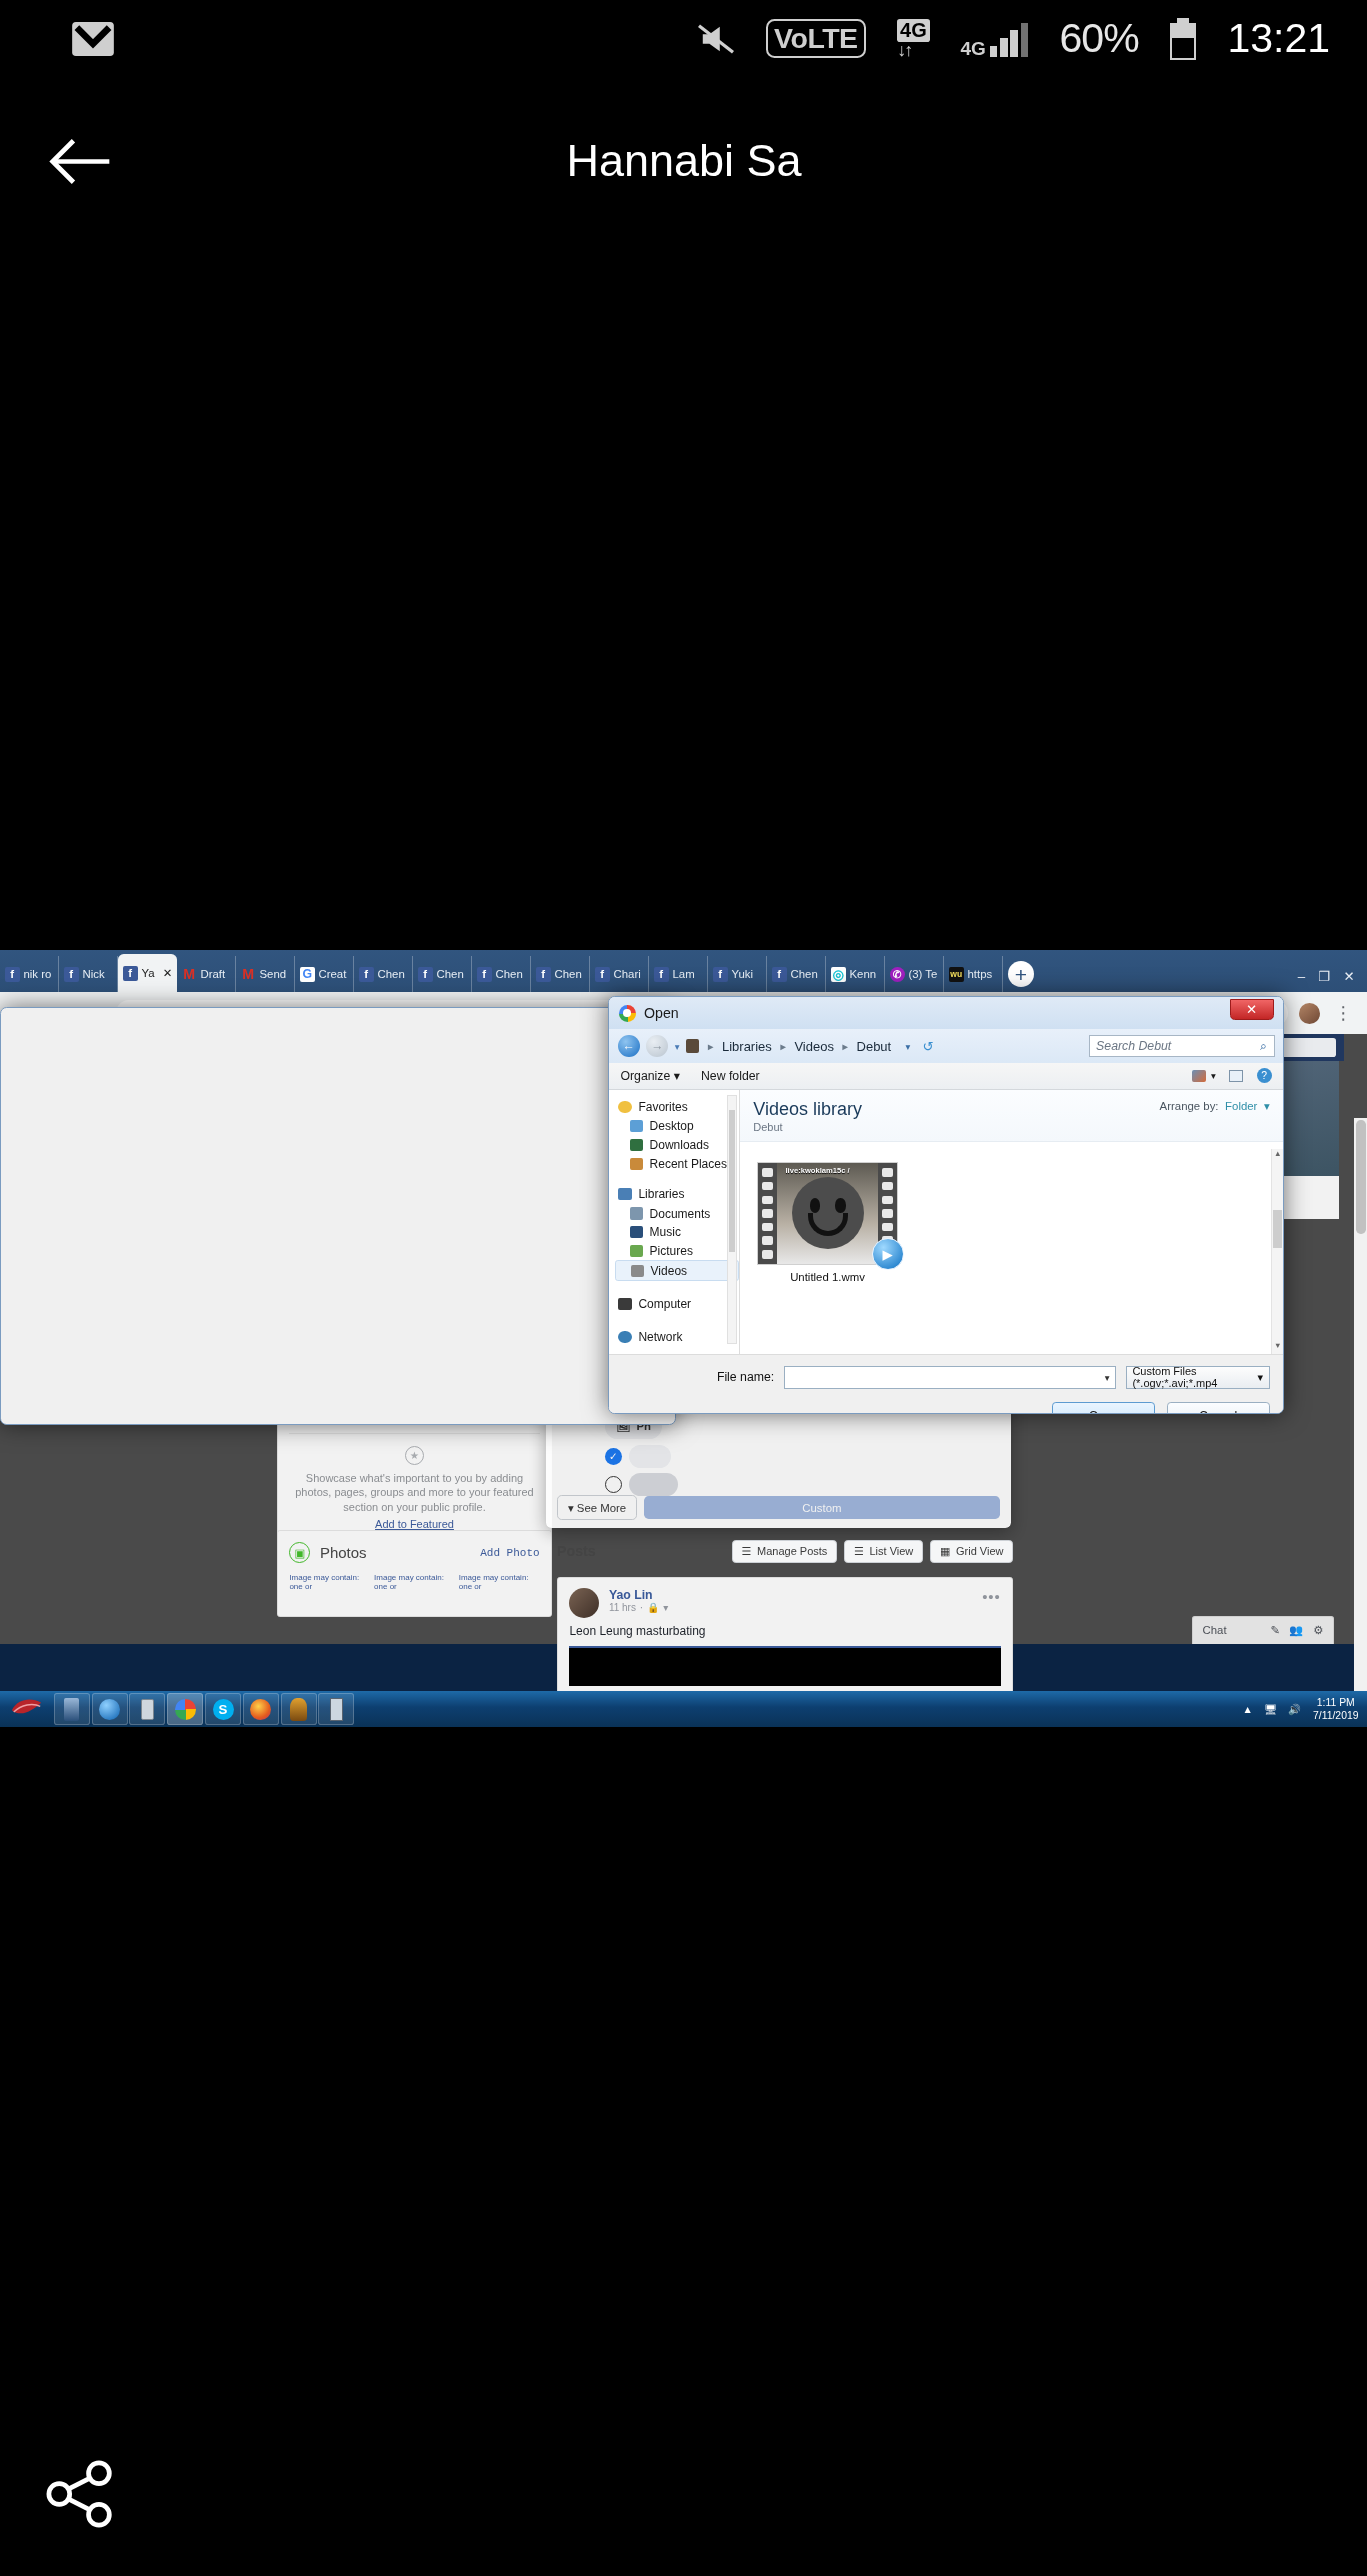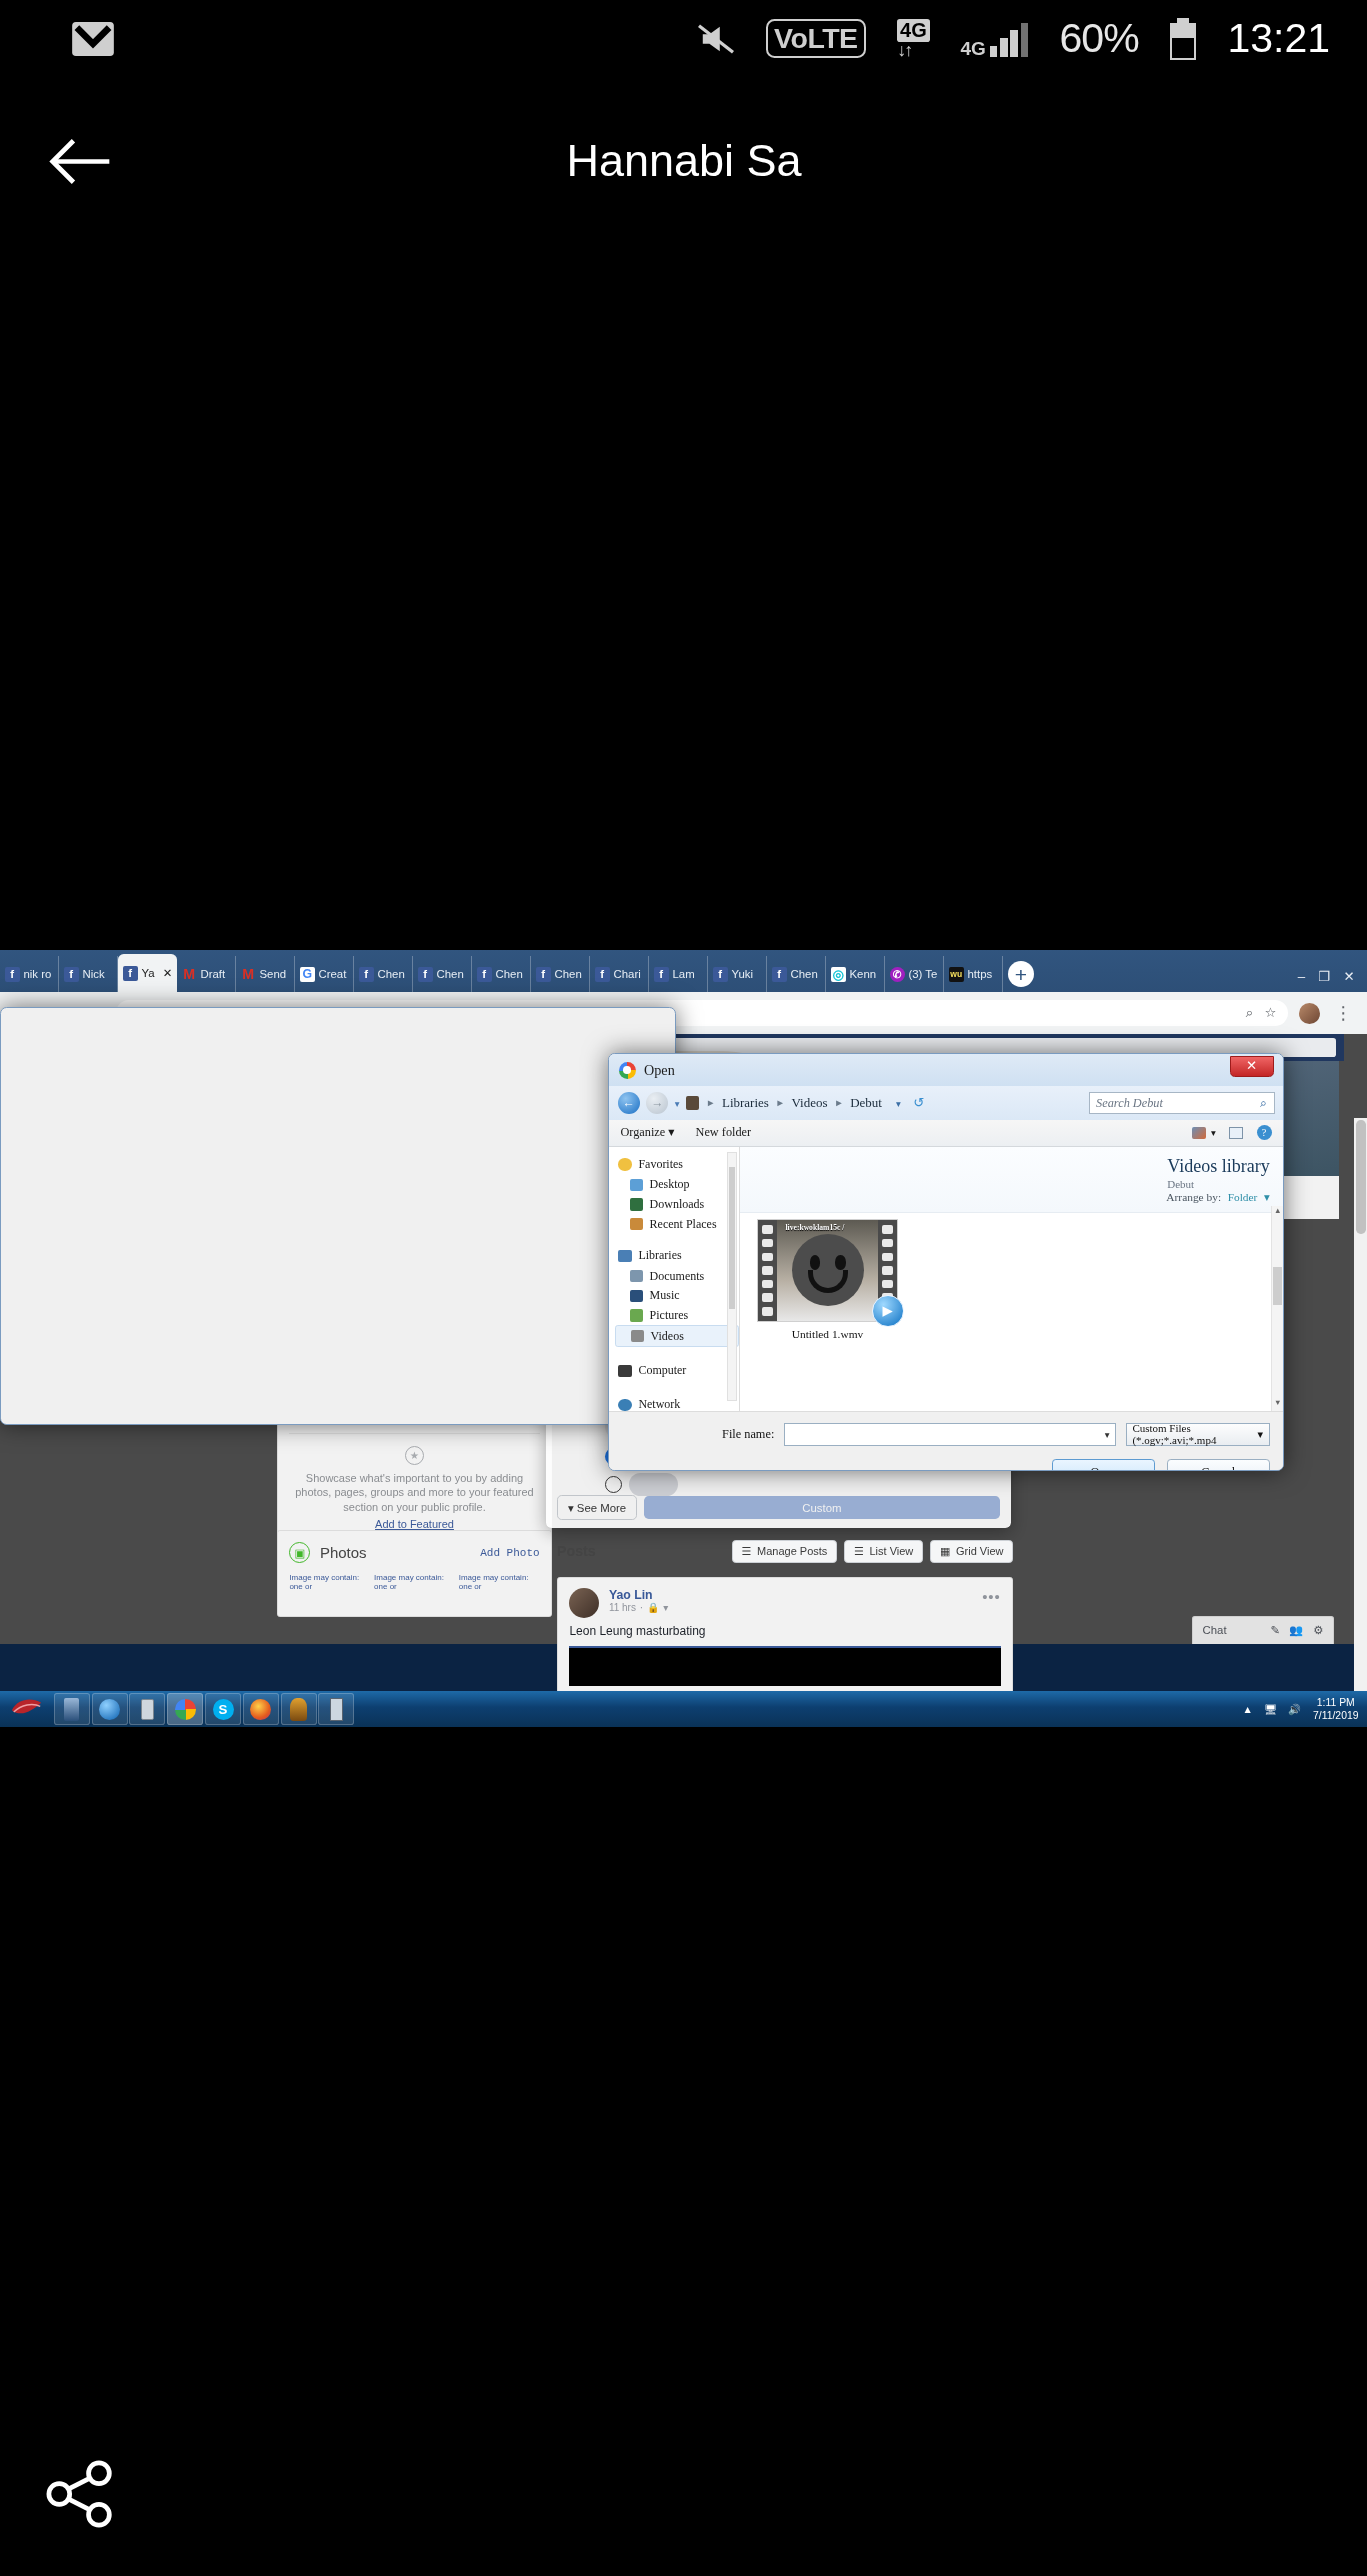--- a/index.html
+++ b/index.html
@@ -205,22 +205,22 @@
   .od-side{ width:131px; background:#fff; border-right:0.9px solid #dcdcdc; padding:7.6px 0 0 5.7px;
             font-size:12px; color:#1a1a1a; position:relative;}
   .od-side .grp{ display:flex; align-items:center; gap:6.6px; padding:2.8px 3.8px; font-weight:normal;}
   .od-side .itm{ display:flex; align-items:center; gap:6.6px; padding:2.4px 3.8px 2.4px 15px;}
   .od-side .itm.sel{ background:#e9f2fb; border:0.9px solid #c8dcf0; border-radius:2.8px;}
   .sico{ width:13.3px;height:12.3px;border-radius:1.9px; flex:0 0 13.3px; }
   .sb-scroll{ position:absolute; right:1.9px; top:5.7px; width:10.4px; height:249px; background:#f4f4f4;
               border:0.9px solid #e0e0e0;}
   .sb-scroll .t{ position:absolute; left:0.9px; top:13.3px; width:6.6px; height:142px; background:#cdcdcd;}
   .od-content{ flex:1; background:#fff; position:relative;}
-  .libhead{ padding:9.5px 13.3px 7.6px; display:flex; align-items:flex-end;
-            background:linear-gradient(180deg,#fbfdff,#f4f8fc); border-bottom:0.9px solid #e6ecf2;flex-direction:column;}
+  .libhead{ padding:9.5px 13.3px 7.6px; display:flex; align-items:flex-start;
+            background:linear-gradient(180deg,#fbfdff,#f4f8fc); border-bottom:0.9px solid #e6ecf2;}
   .libhead .t1{ font-size:18px; color:#1a3a5a; }
   .libhead .t2{ font-size:11px; color:#6b7684; margin-top:0.9px;}
   .arrange{ margin-left:auto; display:flex; align-items:center; gap:6.6px; font-size:11.4px; color:#4a5560;}
   .arrange .val{ color:#2f8fa8; }
   .filearea{ position:absolute; left:0; right:12.3px; top:59px; bottom:0; padding:13.3px 0 0 17px;}
   .filebox{ width:141px; }
   .filmstrip{ width:141px; height:103px; background:#2f6f78; padding:0; display:flex; position:relative;
               border:0.9px solid #d0d0d0;}
   .perf{ width:19px; height:100%; display:flex; flex-direction:column; justify-content:space-around;
          align-items:center; padding:2.8px 0; background:#4a4a4a;}
@@ -595,21 +595,21 @@
     <div class="scrollcol">
       <div class="arr" style="top:0">▲</div>
       <div class="thumb"></div>
       <div class="arr" style="bottom:0">▼</div>
     </div>
   </div>
 
   <div class="opendlg" style="left:0;top:57px;position:absolute;left:0;"></div>
 </div>
 
-<div class="opendlg" style="left:608px;top:1053px;font-family:Liberation Serif, serif;">
+<div class="opendlg" style="left:608px;top:996px;">
 
   <div class="od-title">
     <span class="od-chrome"></span>
     <span>Open</span>
     <span class="od-close">✕</span>
   </div>
 
   <div class="od-nav">
     <span class="navcirc">←</span>
     <span class="navcirc dim">→</span>

